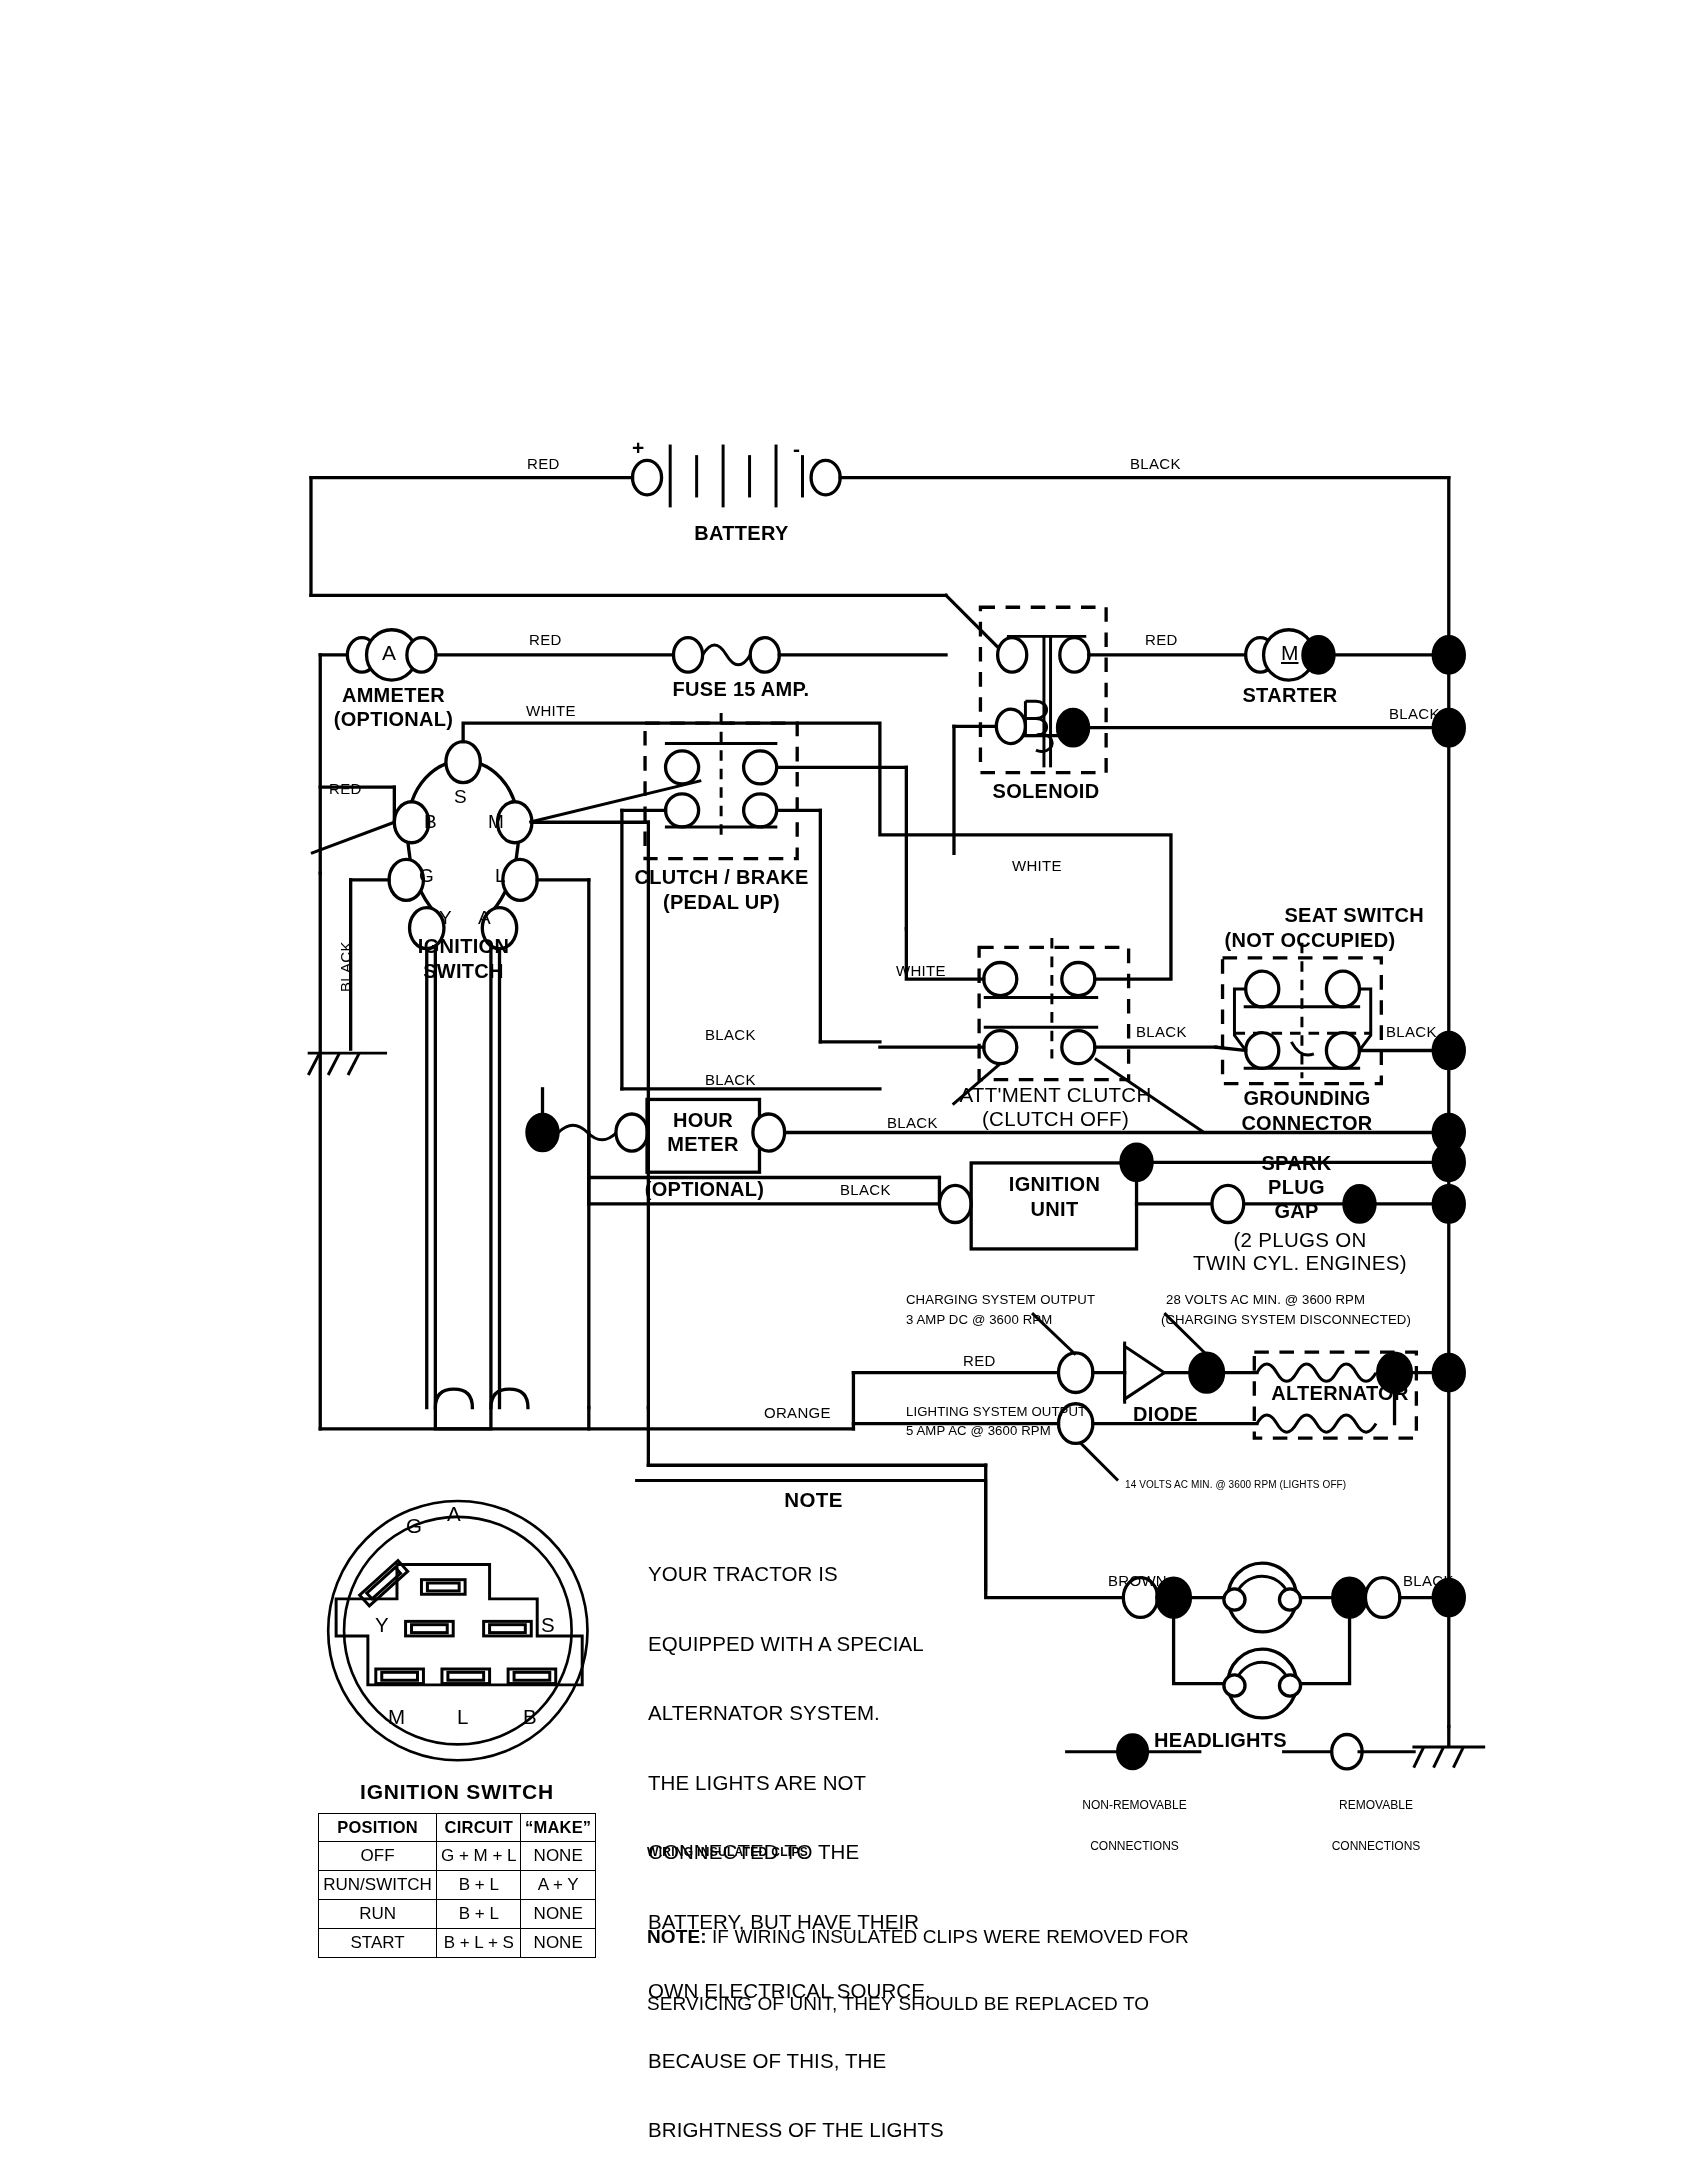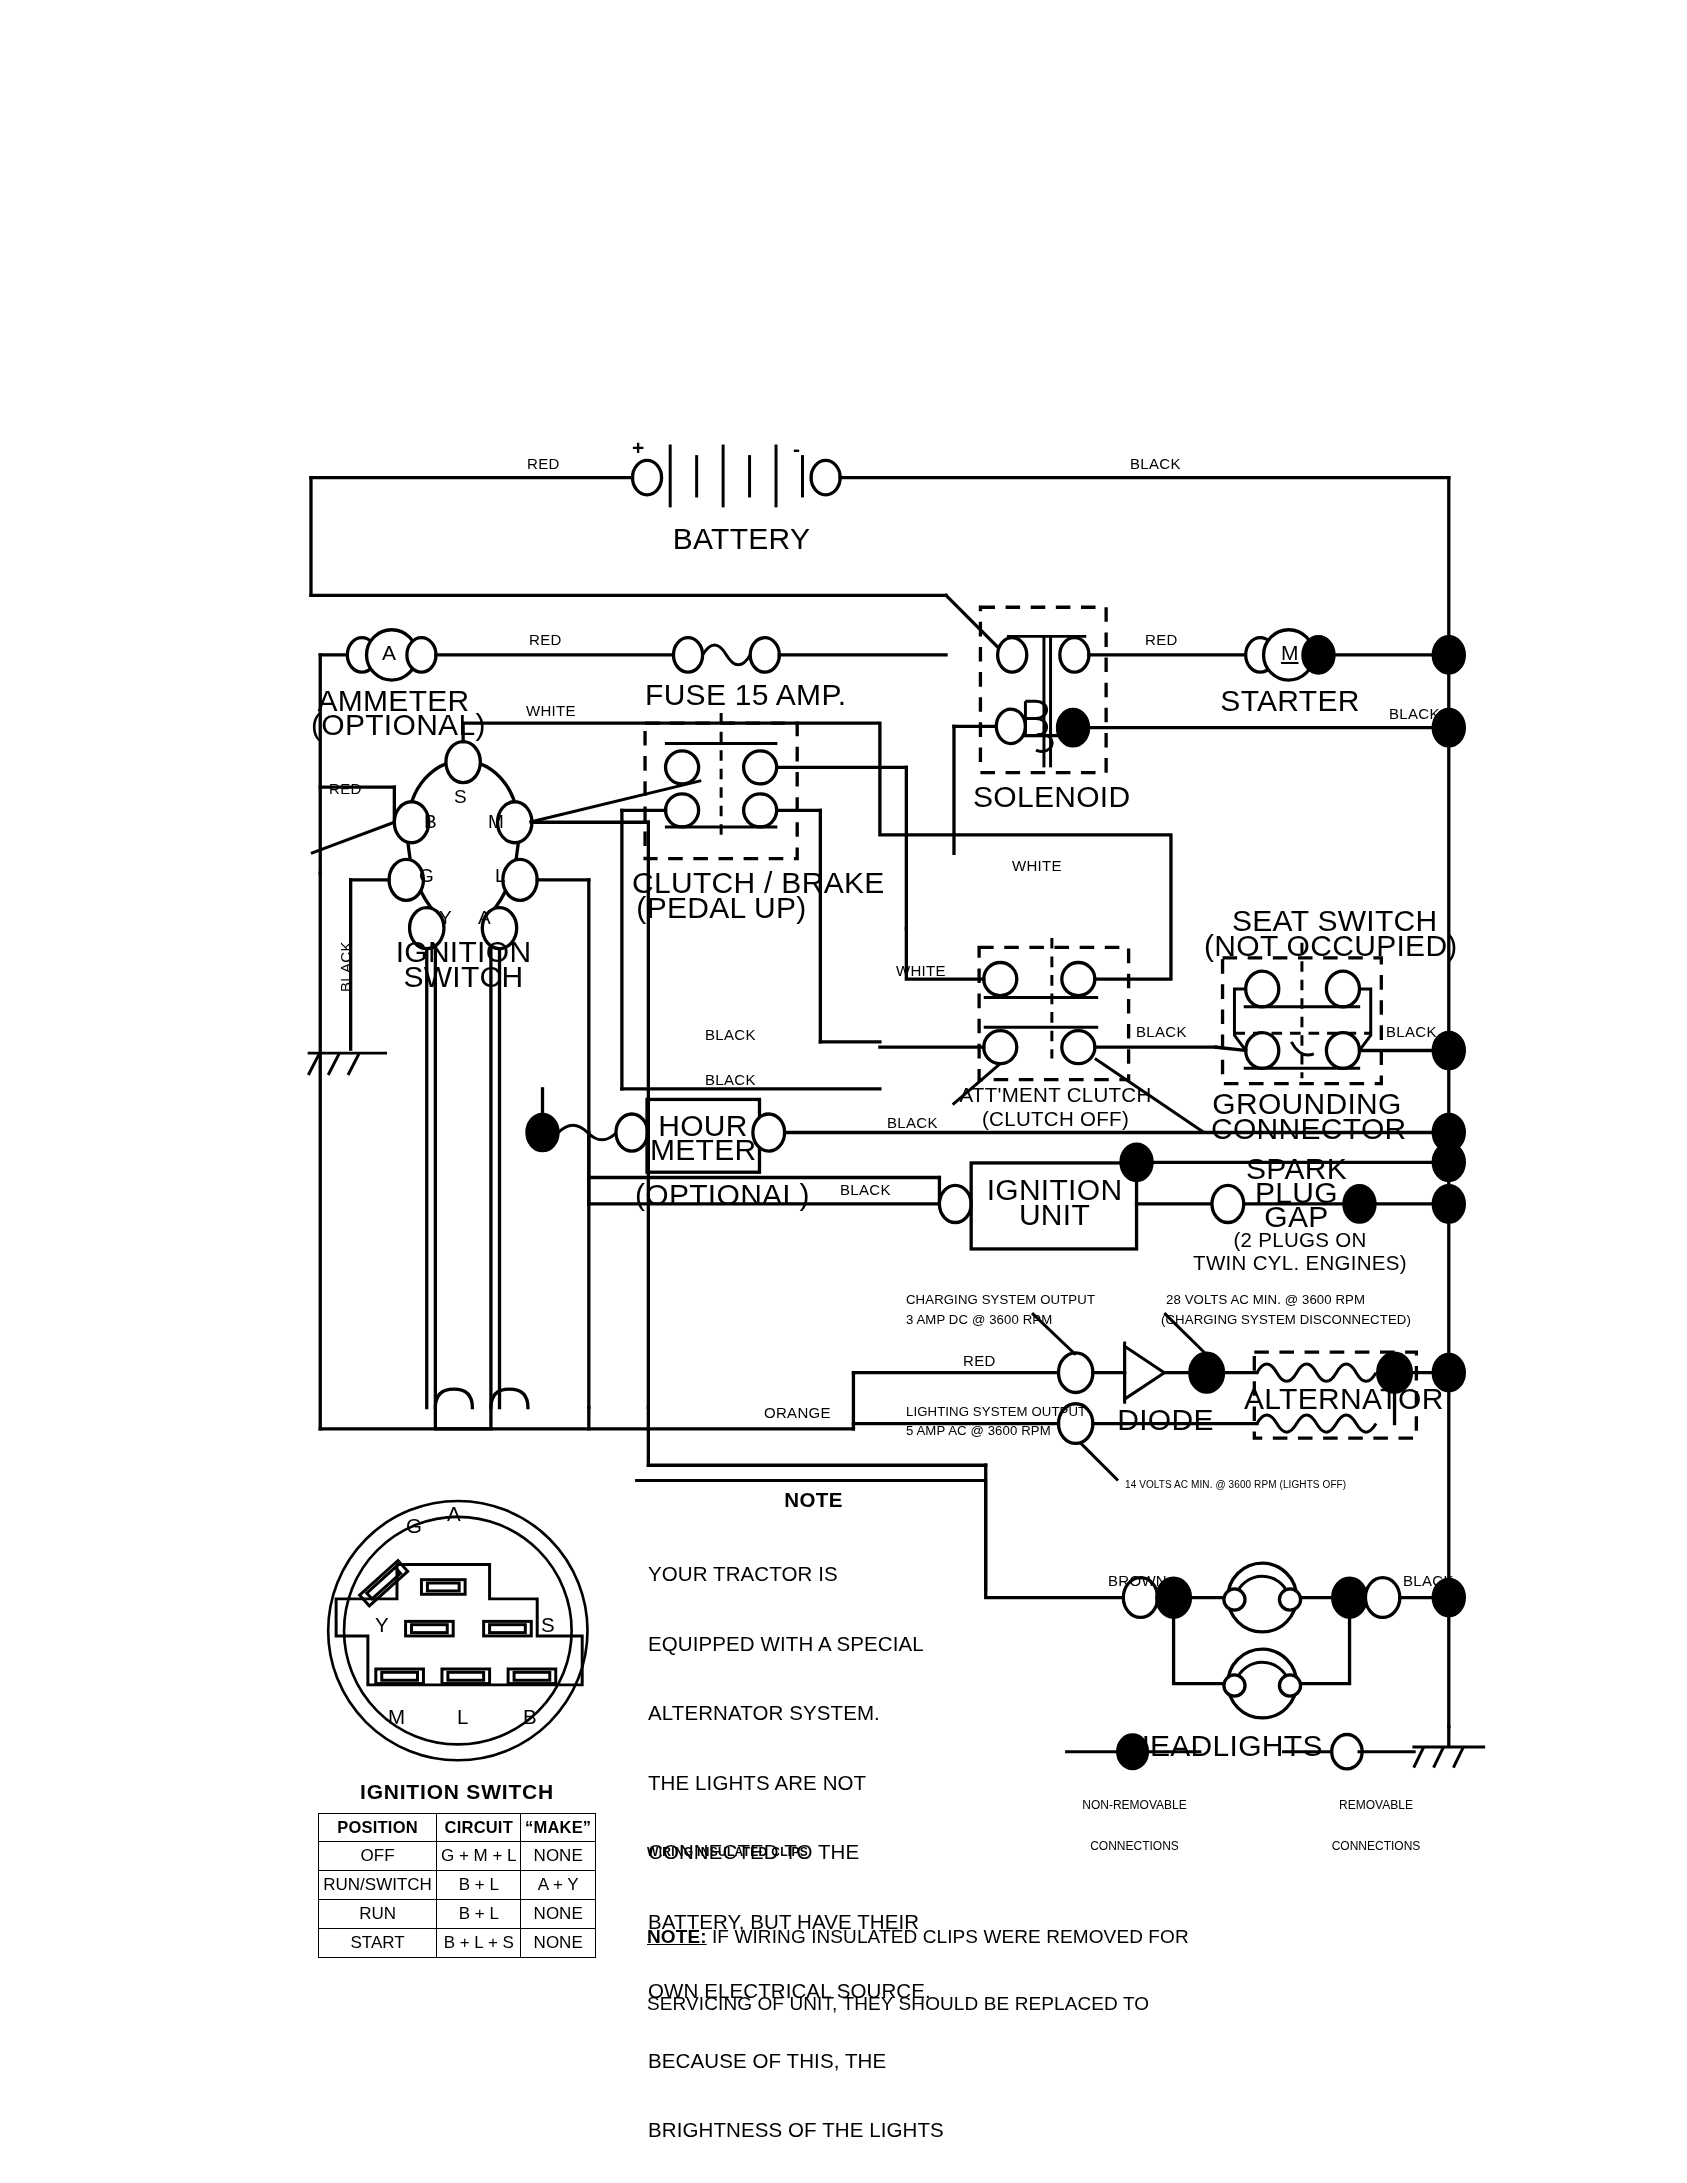--- a/index.html
+++ b/index.html
@@ -1,21 +1,21 @@
 <!DOCTYPE html>
 <html style="font-size:10.6px"><head>
 <meta charset="utf-8">
 <style>
   html,body{margin:0;padding:0;background:#ffffff;}
   body{width:1687px;height:2183px;font-family:"Liberation Sans",sans-serif;color:#000;position:relative;overflow:hidden;}
   #stage{position:absolute;left:0;top:0;width:1687px;height:2183px;}
   svg#diagram{position:absolute;left:0;top:0;width:1687px;height:2183px;}
   .lbl{position:absolute;font-family:"Liberation Sans",sans-serif;color:#000;white-space:pre;line-height:1.06;}
   .wirelbl{font-size:15px;letter-spacing:0.3px;font-weight:400;}
-  .compname{font-size:30px;letter-spacing:0.3px;text-align:center;}
+  .compname{font-size:20px;letter-spacing:0.3px;text-align:center;font-weight:bold;}
   .compname2{font-size:20.5px;letter-spacing:0.3px;text-align:center;}
   .tiny{font-size:13.2px;letter-spacing:0.1px;}
   .tiny2{font-size:10px;letter-spacing:0.1px;}
   .vert{transform:rotate(-90deg);transform-origin:left top;}
   .noteHead{font-size:20.5px;font-weight:bold;letter-spacing:0.4px;text-align:center;}
   .noteBody{font-size:20.5px;letter-spacing:0.1px;line-height:1.13;}
   .clipsHead{font-size:12px;font-weight:bold;letter-spacing:0.3px;}
   .clipsBody{font-size:19px;letter-spacing:0.1px;line-height:1.18;}
   .legendTxt{font-size:12px;text-align:center;line-height:1.14;}
   .swTitle{font-size:21px;font-weight:bold;letter-spacing:0.8px;text-align:center;}
@@ -491,18 +491,18 @@
     <tr>
       <td>START</td>
       <td>B + L + S</td>
       <td>NONE</td>
     </tr>
   </tbody>
 </table>
 
 <div class="lbl clipsHead" style="left:647px;top:1846px;">WIRING INSULATED CLIPS</div>
 <div class="lbl clipsBody" style="left:647px;top:1881px;width:794px;">
-  <div><span style="font-weight:bold;text-decoration:underline;">NOTE:</span><span> IF WIRING INSULATED CLIPS WERE REMOVED FOR</span></div>
+  <div><span style="font-weight:bold;">NOTE:</span><span> IF WIRING INSULATED CLIPS WERE REMOVED FOR</span></div>
   <div>SERVICING OF UNIT, THEY SHOULD BE REPLACED TO</div>
 </div>
 
 </div>
 
 
 </body></html>

